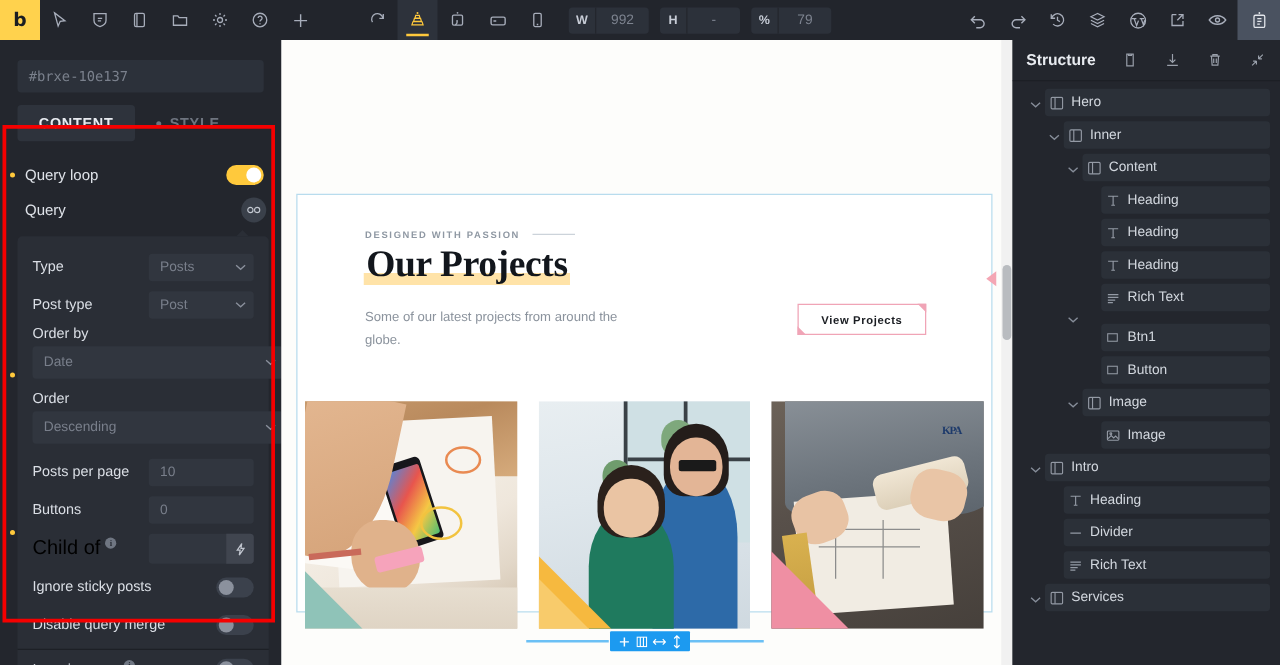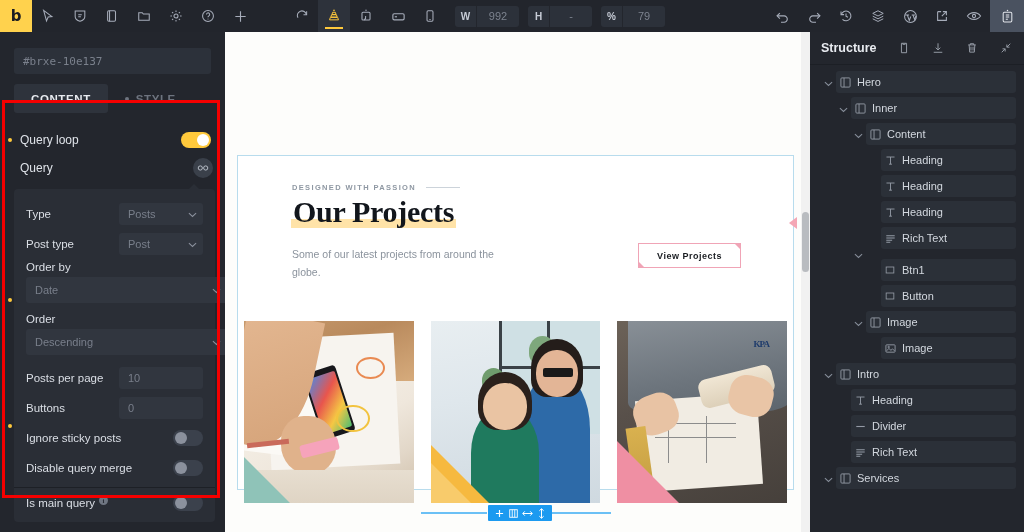--- a/index.html
+++ b/index.html
@@ -555,20 +555,33 @@
       <div class="frow">
         <span class="flbl">Posts per page</span>
         <span class="txtinput">10</span>
       </div>
 
       <div class="frow">
         <span class="flbl">Buttons</span>
         <span class="txtinput">0</span>
       </div>
 
+      <div class="childrow">
+        <span class="flbl">
+          <span>Child of</span><span class="infoicon">i</span>
+        </span>
+        <span class="childinput">
+          <span class="cin"></span>
+          <span class="lightning">
+            <svg width="9" height="11" viewBox="0 0 10 12" fill="none" stroke="currentColor" stroke-width="1.1">
+                <path d="M6 .8L2 6.6h2.6L3.8 11.2 8 5.2H5.3z"></path>
+              </svg>
+          </span>
+        </span>
+      </div>
 
       <div class="frow">
         <span class="flbl">Ignore sticky posts</span>
         <span class="flexfill"></span>
         <span class="toggle off">
             <span class="knob"></span>
           </span>
       </div>
 
       <div class="frow">

